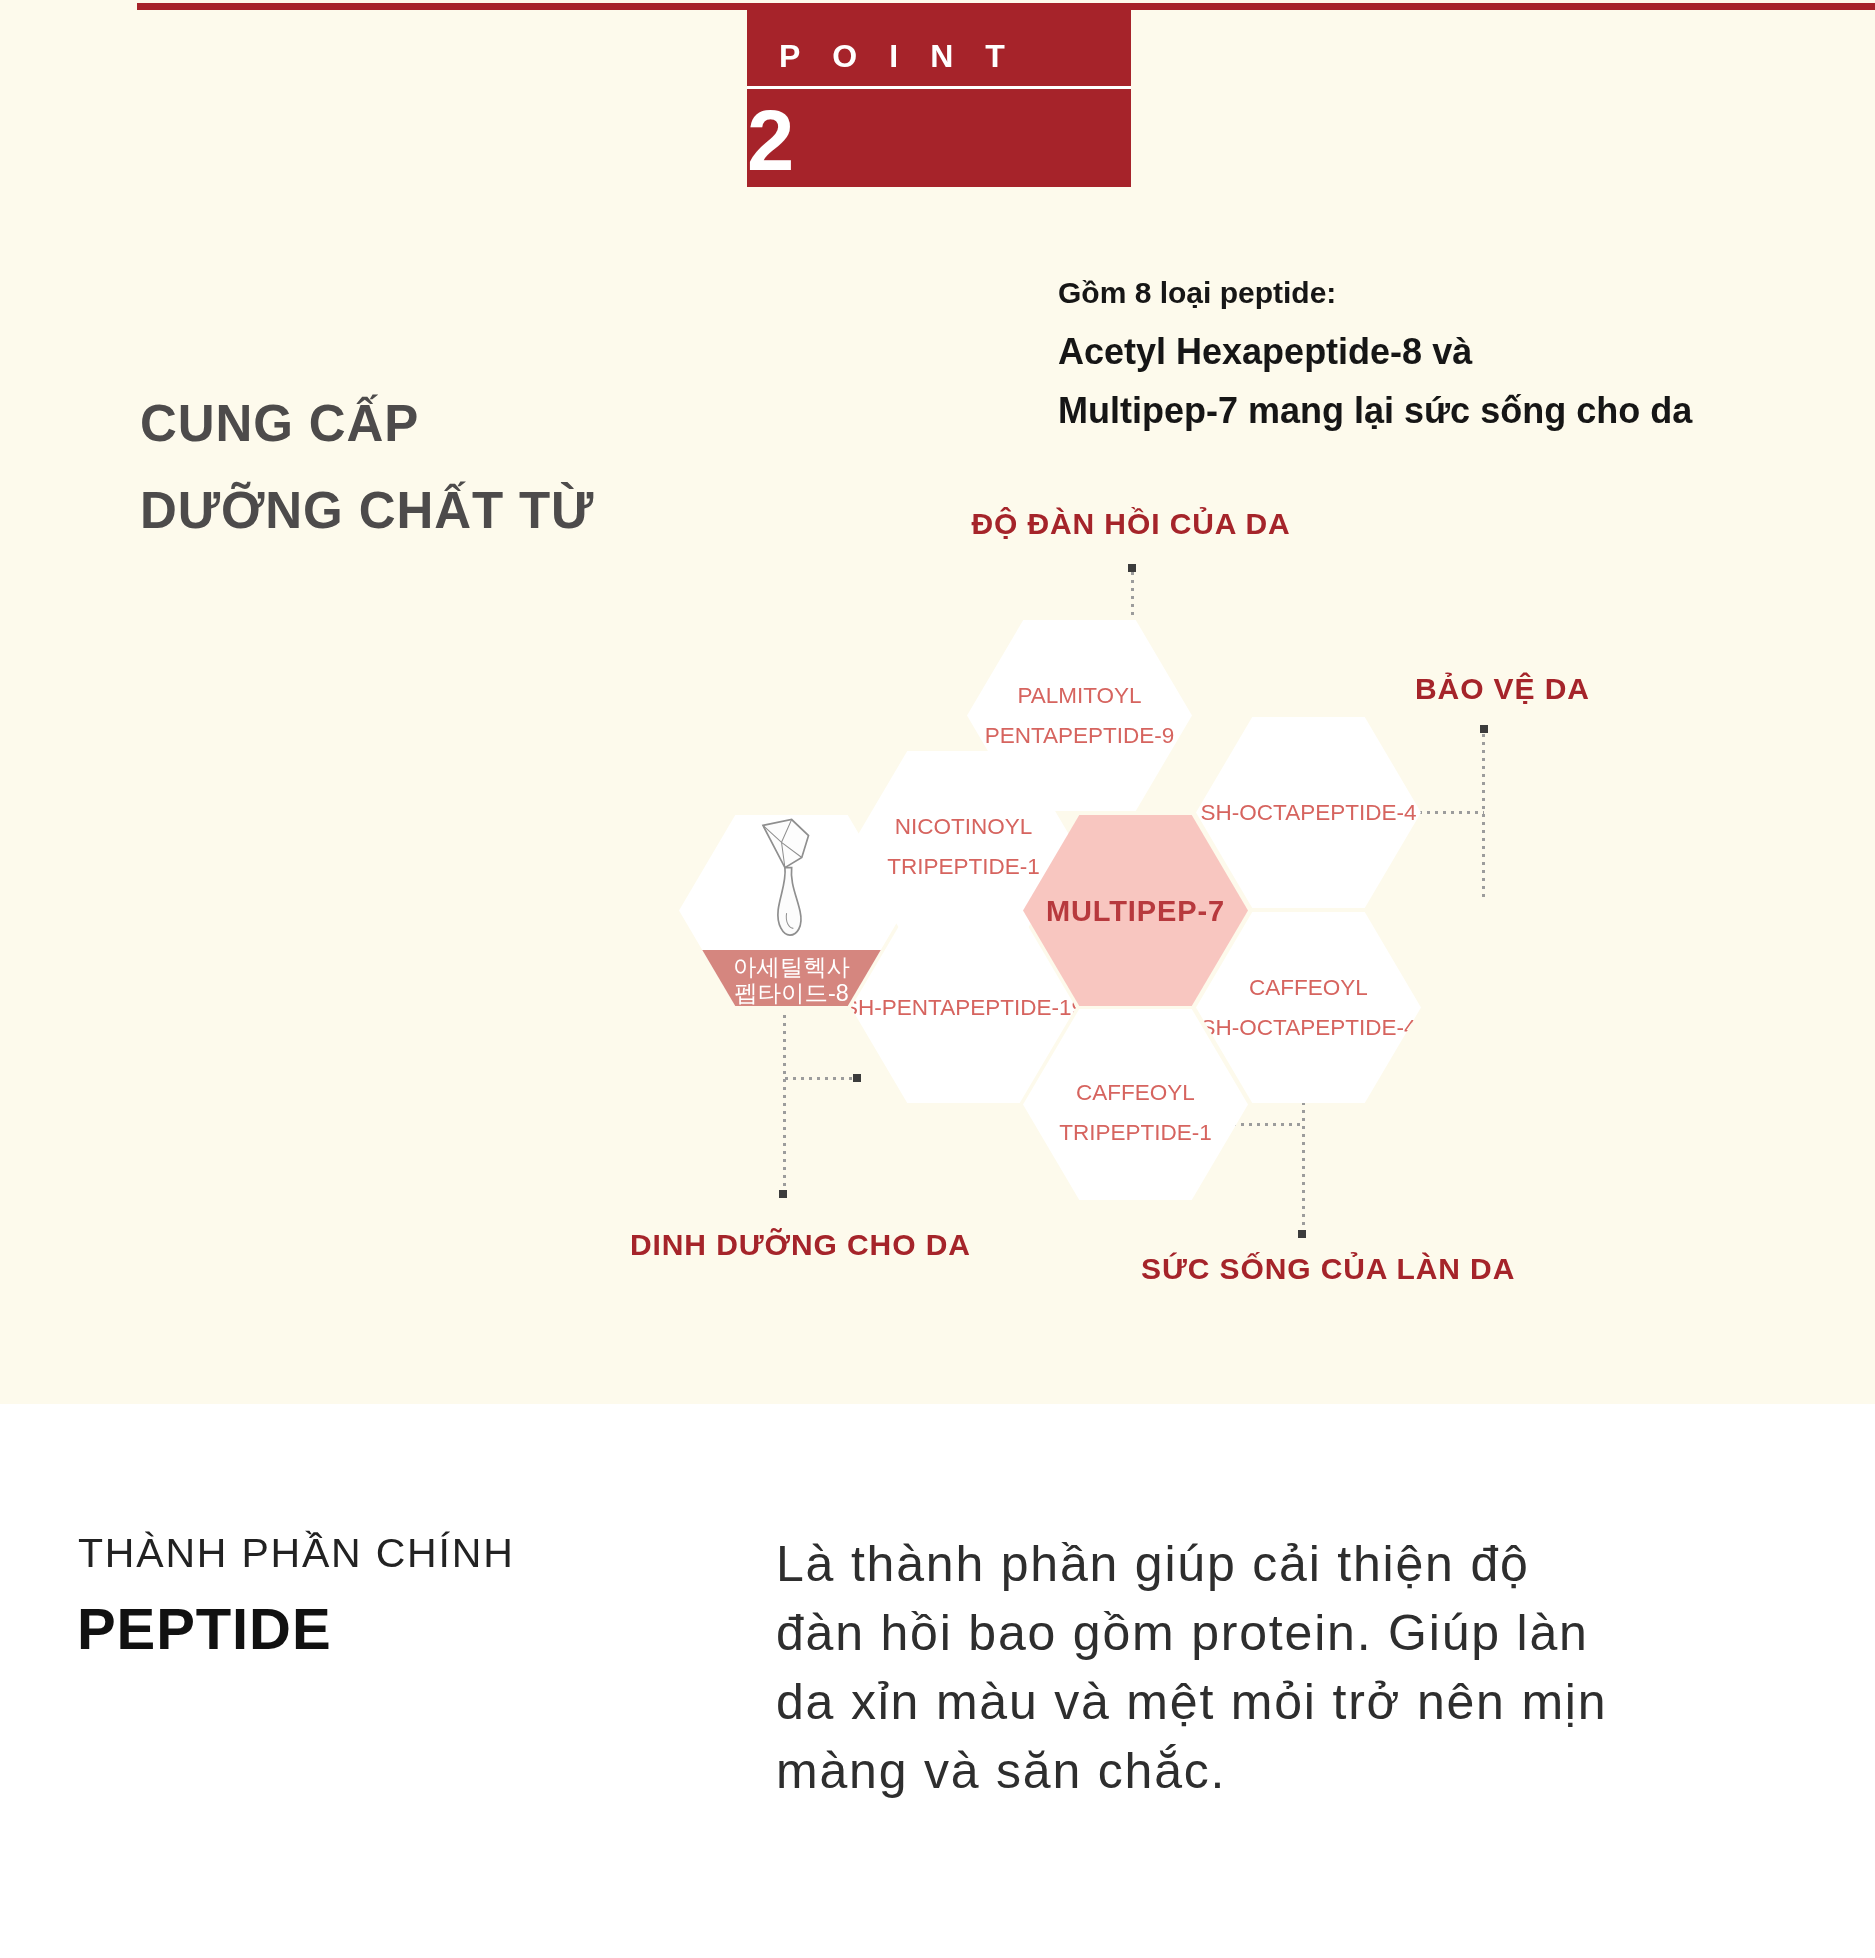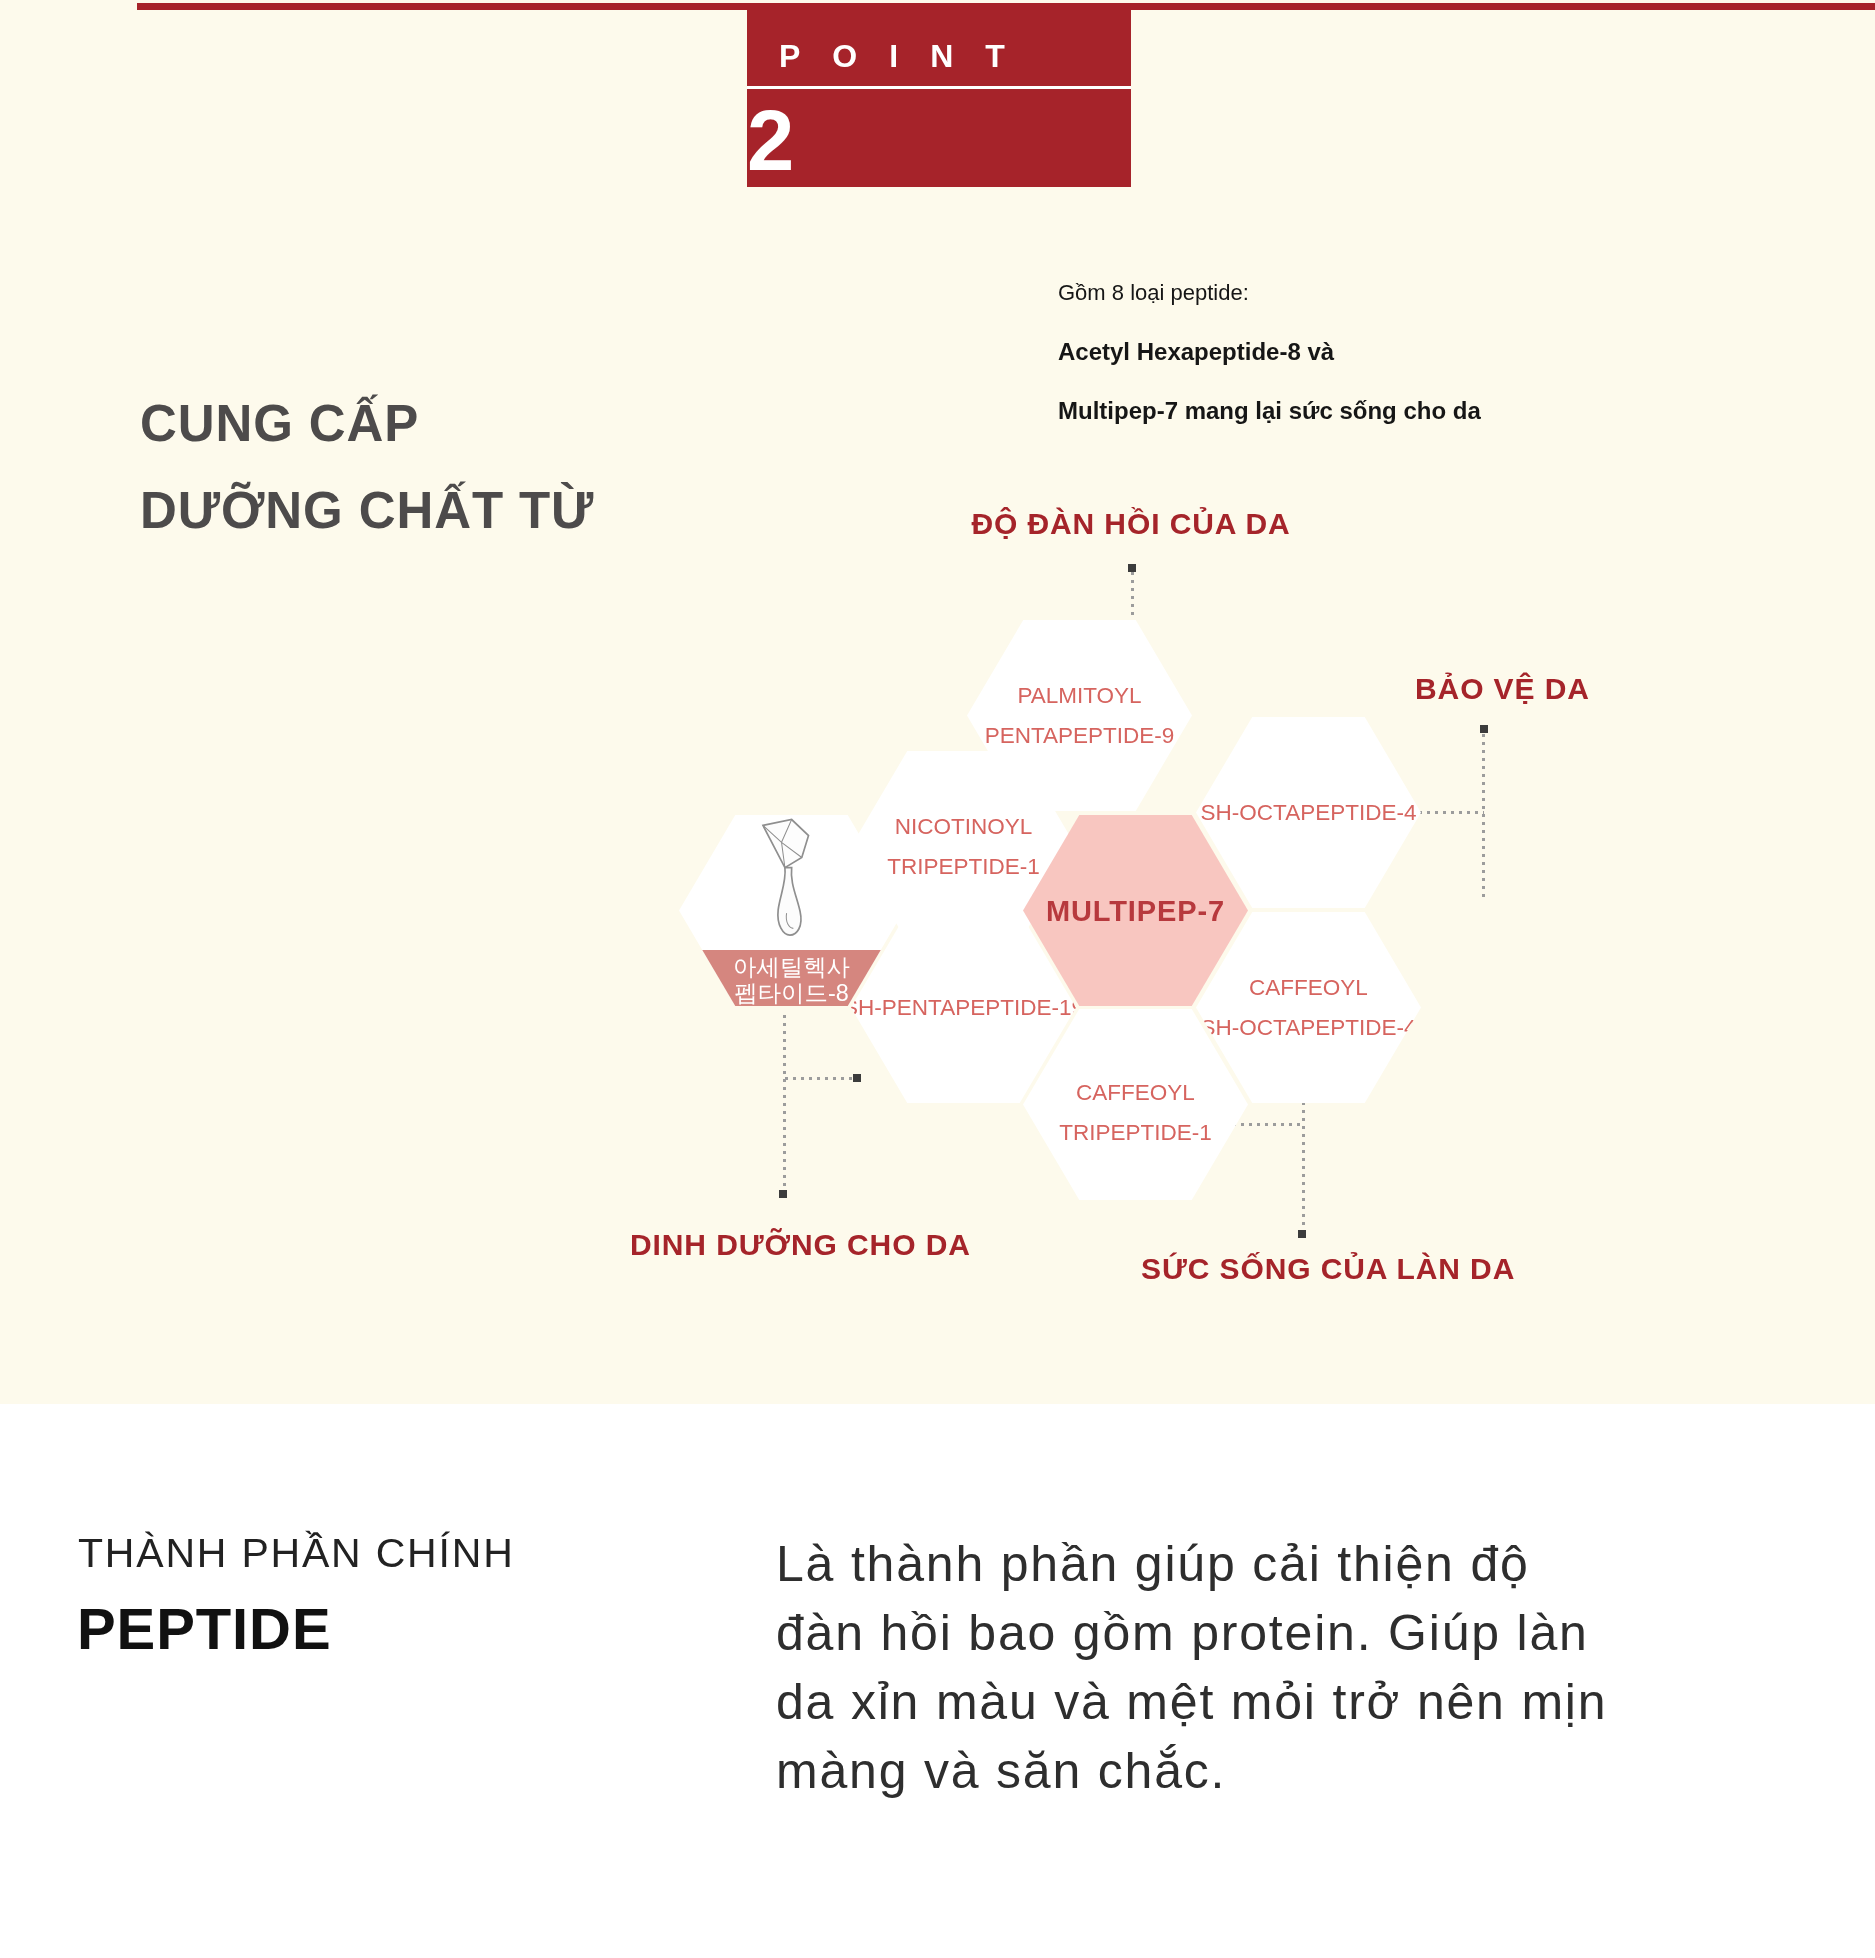--- a/index.html
+++ b/index.html
@@ -13,22 +13,22 @@
   .badge-label{padding-top:31px;font-size:32px;font-weight:bold;letter-spacing:32px;padding-left:32px;}
   .badge-divider{position:absolute;left:0;top:79px;width:100%;height:2.7px;background:#fff;}
   .badge-number{position:absolute;left:0;top:85px;width:100%;font-size:85px;font-weight:bold;}
 
   
   .heading{position:absolute;left:124px;top:364px;margin:16px;font-size:51px;line-height:87px;font-weight:bold;color:#4D4B4B;letter-spacing:0.9px;}
   .heading span{display:block;white-space:nowrap;}
 
   
   .intro{position:absolute;left:1058px;top:263px;color:#161616;}
-  .intro-line1{font-size:22px;font-weight:normal;line-height:59px;white-space:nowrap;}
-  .intro-line2,.intro-line3{font-size:24px;font-weight:bold;line-height:59px;white-space:nowrap;}
+  .intro-line1{font-size:30px;font-weight:bold;line-height:59px;white-space:nowrap;}
+  .intro-line2,.intro-line3{font-size:36px;font-weight:bold;line-height:59px;white-space:nowrap;}
 
   
   .hex{position:absolute;width:225px;height:191px;background:#fff;
        clip-path:polygon(25% 0,75% 0,100% 50%,75% 100%,25% 100%,0 50%);
        display:flex;flex-direction:column;align-items:center;justify-content:center;
        text-align:center;color:#D6645F;font-size:22.5px;line-height:40px;}
   .hex span{display:block;white-space:nowrap;}
   .hex-palmitoyl{left:967px;top:620px;}
   .hex-nicotinoyl{left:851px;top:751px;}
   .hex-shocta4{left:1196px;top:717px;}

